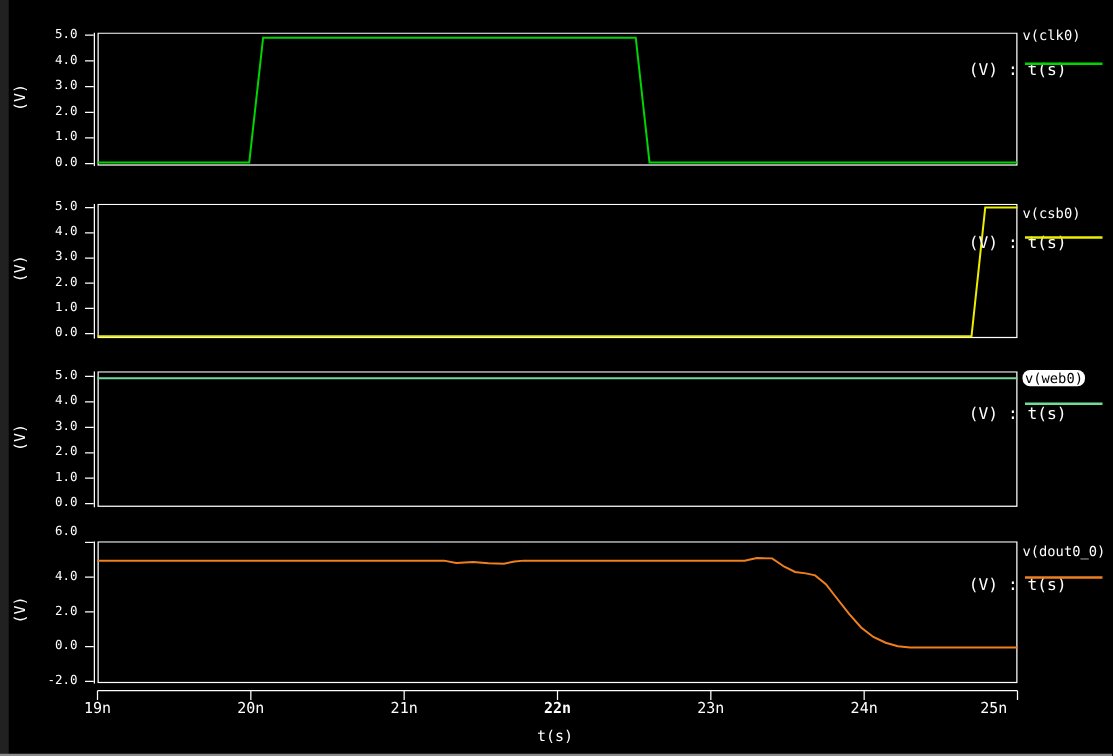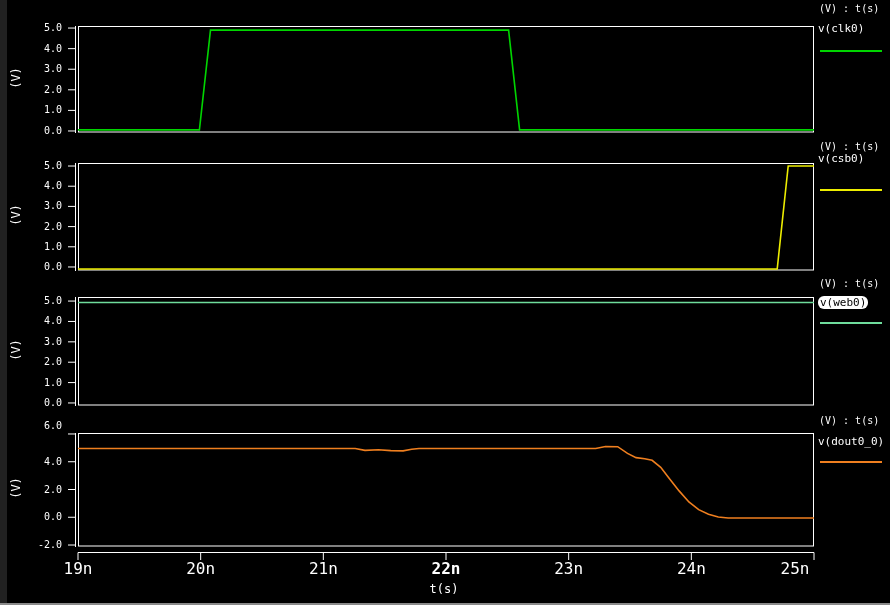--- a/index.html
+++ b/index.html
@@ -9,23 +9,23 @@
   }
   .left-edge{position:absolute;left:0;top:0;width:7px;height:605px;background:#212121;}
   .bottom-edge{position:absolute;left:0;bottom:0;width:890px;height:2px;background:#8a8a8a;}
   svg.plot{position:absolute;left:64px;}
   svg.xaxis{position:absolute;left:64px;top:549px;}
   .ylab{
     position:absolute;left:3px;width:26px;text-align:center;font-size:12px;
     transform:rotate(-90deg);transform-origin:center center;letter-spacing:0;
   }
   .ytick{position:absolute;left:18px;width:44px;text-align:right;font-size:10px;line-height:13px;}
-  .xtick{position:absolute;width:44px;text-align:center;font-size:16px;top:559px;}
+  .xtick{position:absolute;width:44px;text-align:center;font-size:12px;top:559px;}
   .xaxis-title{position:absolute;left:416px;top:582px;width:56px;text-align:center;font-size:12px;}
-  .lg-h{position:absolute;left:819px;font-size:10px;white-space:nowrap;}
+  .lg-h{position:absolute;left:775px;font-size:13px;white-space:nowrap;margin-top:46px;}
   .lg-n{position:absolute;left:818px;font-size:11px;white-space:nowrap;cursor:pointer;}
   .lg-n.hl{background:#ffffff;color:#000000;padding:0 2px;}
   .lg-u{position:absolute;left:820px;width:62px;height:2px;}
 </style>
 </head>
 <body>
 
 <div class="screen">
   <div class="left-edge"></div>
 
@@ -51,21 +51,21 @@
       <line x1="11.5" y1="0" x2="11.5" y2="108" stroke="#ffffff" stroke-width="1"></line>
       <line x1="4" y1="3.0283018867924594" x2="11" y2="3.0283018867924594" stroke="#ffffff" stroke-width="1"></line>
       <line x1="4" y1="23.216981132075475" x2="11" y2="23.216981132075475" stroke="#ffffff" stroke-width="1"></line>
       <line x1="4" y1="43.405660377358494" x2="11" y2="43.405660377358494" stroke="#ffffff" stroke-width="1"></line>
       <line x1="4" y1="63.594339622641506" x2="11" y2="63.594339622641506" stroke="#ffffff" stroke-width="1"></line>
       <line x1="4" y1="83.78301886792453" x2="11" y2="83.78301886792453" stroke="#ffffff" stroke-width="1"></line>
       <line x1="4" y1="103.97169811320754" x2="11" y2="103.97169811320754" stroke="#ffffff" stroke-width="1"></line>
       <polyline points="14.0,106.0 713.2,106.0 724.2,3.0 750.0,3.0" fill="none" stroke="#eded00" stroke-width="1.6"></polyline>
     </svg>
   <div class="lg-h" id="lh1" style="top: 141px;">(V) : t(s)</div>
-  <div class="lg-n" id="ln1" style="top: 152px; text-align: center;">v(csb0)</div>
+  <div class="lg-n" id="ln1" style="top: 164px; text-align: center;">v(csb0)</div>
   <div class="lg-u" id="lu1" style="top: 189px; background: rgb(237, 237, 0);"></div>
 
   <div class="ylab" id="yl2" style="top: 343px;">(V)</div>
   <svg class="plot" id="pl2" width="754" height="109" style="top: 297px;">
       <rect x="14.5" y="0.5" width="735" height="107.5" fill="none" stroke="#ffffff" stroke-width="1"></rect>
       <line x1="11.5" y1="0" x2="11.5" y2="109" stroke="#ffffff" stroke-width="1"></line>
       <line x1="4" y1="4.075471698113211" x2="11" y2="4.075471698113211" stroke="#ffffff" stroke-width="1"></line>
       <line x1="4" y1="24.45283018867925" x2="11" y2="24.45283018867925" stroke="#ffffff" stroke-width="1"></line>
       <line x1="4" y1="44.83018867924529" x2="11" y2="44.83018867924529" stroke="#ffffff" stroke-width="1"></line>
       <line x1="4" y1="65.20754716981133" x2="11" y2="65.20754716981133" stroke="#ffffff" stroke-width="1"></line>

